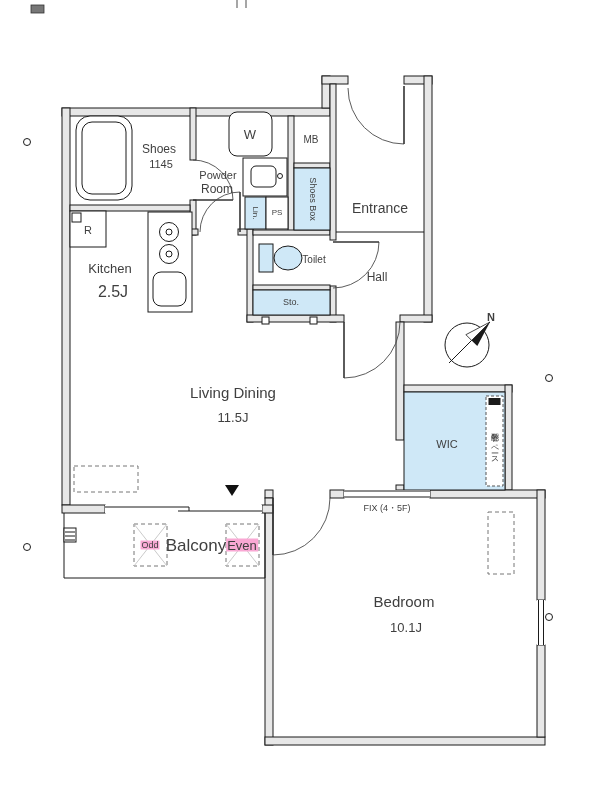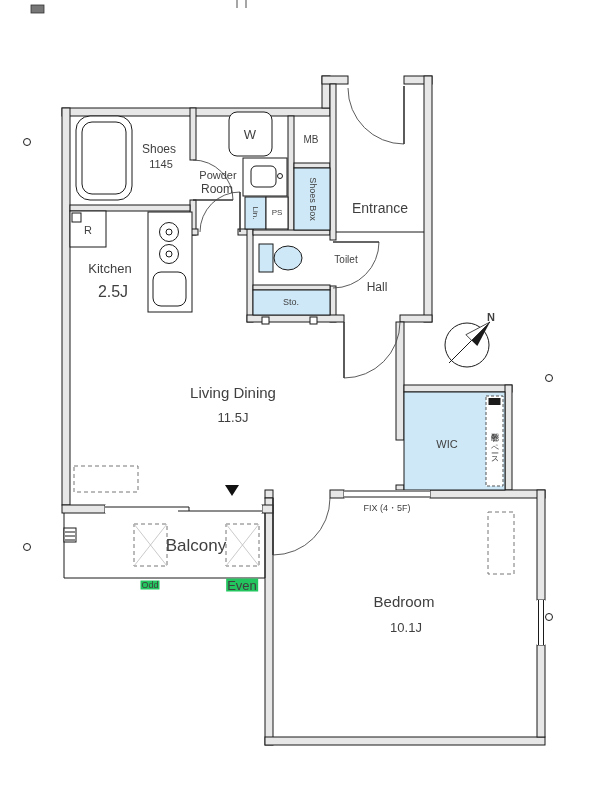--- a/index.html
+++ b/index.html
@@ -11,21 +11,21 @@
   .ln{fill:none;stroke:var(--outline,#1b1b1b);stroke-width:1;}
   .arc{fill:none;stroke:#4a4a4a;stroke-width:0.9;}
   .leaf{stroke:#333;stroke-width:1.6;}
   .dash{fill:none;stroke:#777;stroke-dasharray:4 3;stroke-width:1;}
   .dash2{fill:#fff;stroke:#555;stroke-dasharray:3 2;stroke-width:1;}
   .xline{stroke:#bdbdbd;stroke-width:0.8;}
   .lbl{position:absolute;transform:translate(-50%,-50%);white-space:nowrap;
        color:var(--text,#3f3f3f);font-family:"Liberation Sans",sans-serif;line-height:1;}
   .rot{transform:translate(-50%,-50%) rotate(90deg);}
   .vjp{writing-mode:vertical-rl;text-orientation:upright;letter-spacing:1px;}
-  .wbg{background:#22c55e;padding:0 1px;margin-top:40px;}
+  .wbg{background:#f9a8d4;padding:0 1px;}
   .bold{font-weight:bold;}
 </style>
 </head>
 <body>
 
 <div class="canvas">
 
 <svg width="600" height="800" viewBox="0 0 600 800">
 
   <g>
@@ -163,22 +163,22 @@
   <div class="lbl" style="left:161px;top:164px;font-size:11px;">1145</div>
   <div class="lbl" style="left:218px;top:175px;font-size:11px;">Powder</div>
   <div class="lbl" style="left:217px;top:189px;font-size:12px;">Room</div>
   <div class="lbl" style="left:311px;top:140px;font-size:10px;">MB</div>
   <div class="lbl" style="left:380px;top:208px;font-size:14px;">Entrance</div>
   <div class="lbl rot" style="left:312px;top:199px;font-size:9px;">Shoes Box</div>
   <div class="lbl" style="left:110px;top:268px;font-size:13px;">Kitchen</div>
   <div class="lbl" style="left:113px;top:292px;font-size:16px;">2.5J</div>
   <div class="lbl rot" style="left:255px;top:213px;font-size:8px;">Lin.</div>
   <div class="lbl" style="left:277px;top:213px;font-size:8px;">PS</div>
-  <div class="lbl" style="left:314px;top:260px;font-size:10px;margin-left:32px;">Toilet</div>
-  <div class="lbl" style="left:377px;top:287px;font-size:12px;">Hall</div>
+  <div class="lbl" style="left:314px;top:260px;font-size:10px;">Toilet</div>
+  <div class="lbl" style="left:377px;top:277px;font-size:12px;">Hall</div>
   <div class="lbl" style="left:291px;top:302px;font-size:9px;">Sto.</div>
   <div class="lbl" style="left:233px;top:392px;font-size:15px;">Living Dining</div>
   <div class="lbl" style="left:233px;top:417px;font-size:13px;">11.5J</div>
   <div class="lbl" style="left:447px;top:444px;font-size:11px;">WIC</div>
   <div class="lbl vjp" style="left:494px;top:443px;font-size:8px;">配管スペース</div>
   <div class="lbl" style="left:387px;top:508px;font-size:9px;">FIX (4・5F)</div>
   <div class="lbl" style="left:404px;top:601px;font-size:15px;">Bedroom</div>
   <div class="lbl" style="left:406px;top:627px;font-size:13px;">10.1J</div>
   <div class="lbl" style="left:196px;top:545px;font-size:17px;">Balcony</div>
   <div class="lbl wbg" style="left:150px;top:545px;font-size:9px;">Odd</div>

